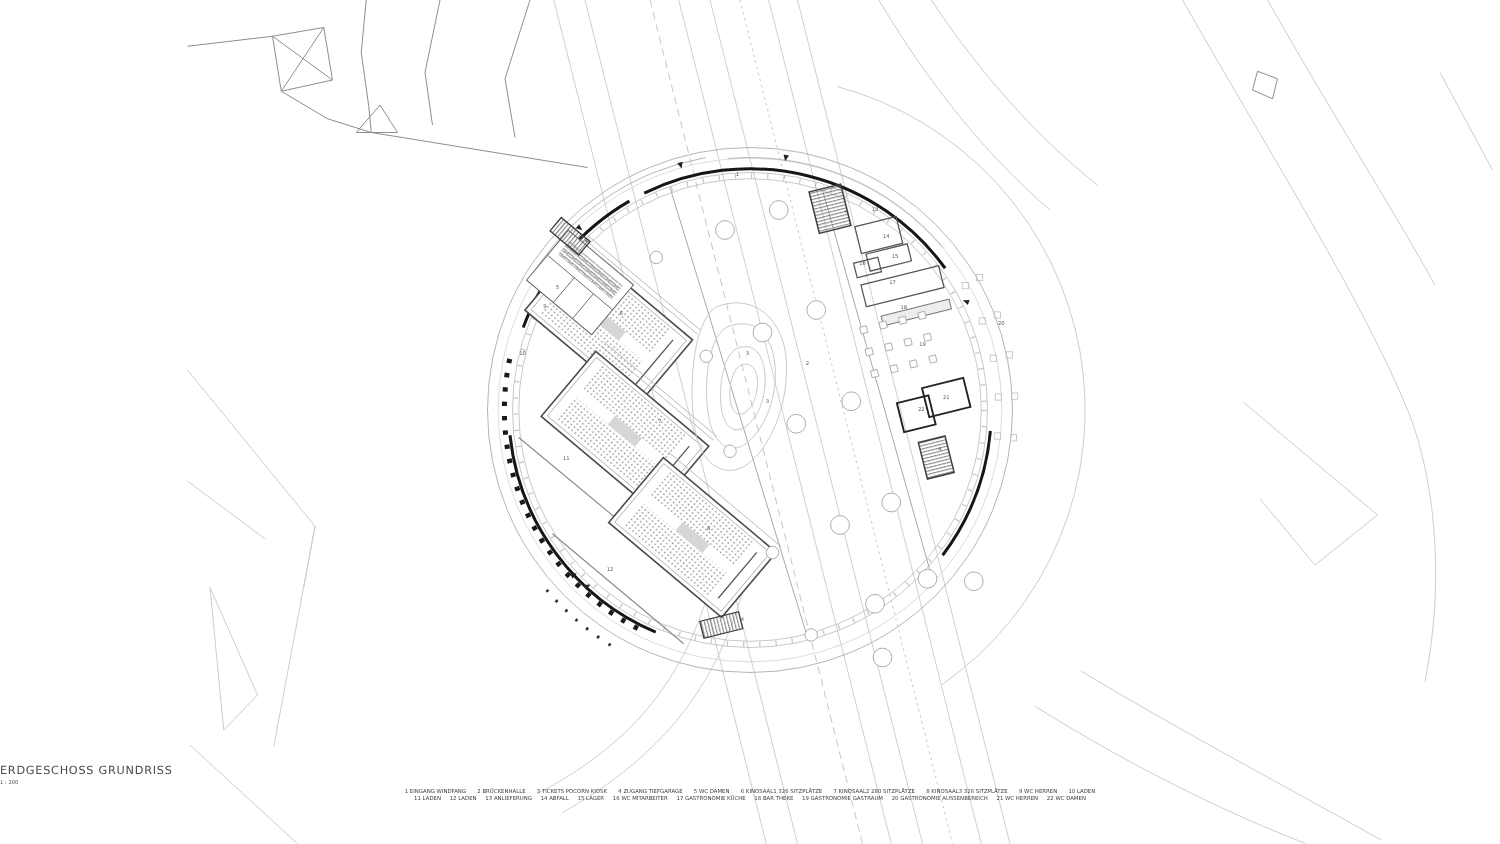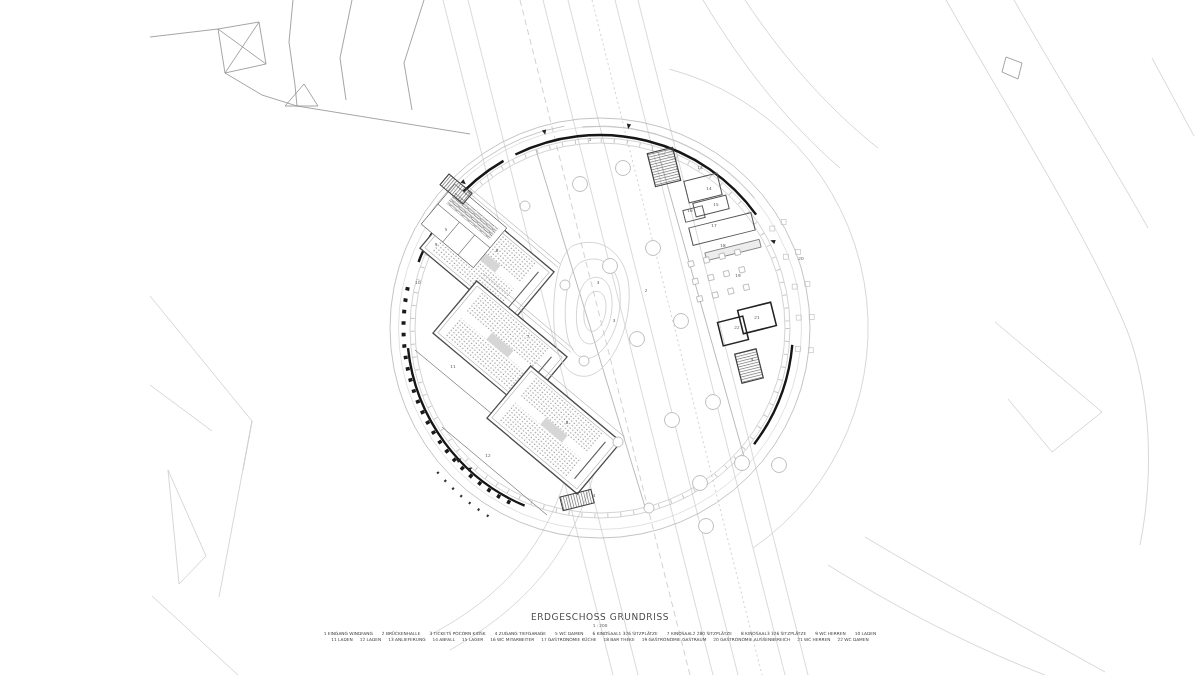--- a/index.html
+++ b/index.html
@@ -1,19 +1,19 @@
 <!DOCTYPE html>
 <html><head>
 <meta charset="utf-8">
 <style>
   html,body{margin:0;padding:0;background:#fff;}
   .page{position:relative;width:1200px;height:675px;background:#ffffff;overflow:hidden;
         font-family:"DejaVu Sans","Liberation Sans",sans-serif;}
   svg{position:absolute;left:0;top:0;}
-  .titleblock{position:absolute;left:0;right:0;top:612px;text-align:center;color:#4a4a4a;}
+  .titleblock{position:absolute;left:0;right:0;top:612px;text-align:left;color:#4a4a4a;}
   .dtitle{font-size:9px;letter-spacing:0.6px;color:#4a4a4a;}
   .dscale{font-size:4.2px;color:#555;margin-top:1px;}
   .lrow{display:flex;justify-content:center;column-gap:9px;font-size:4.3px;color:#3d3d3d;
         margin-top:2.5px;white-space:nowrap;}
   .lrow2{column-gap:7px;margin-top:1.5px;}
   .plan-num{font-size:4.2px;fill:#555;}
 </style>
 </head>
 <body>
 

